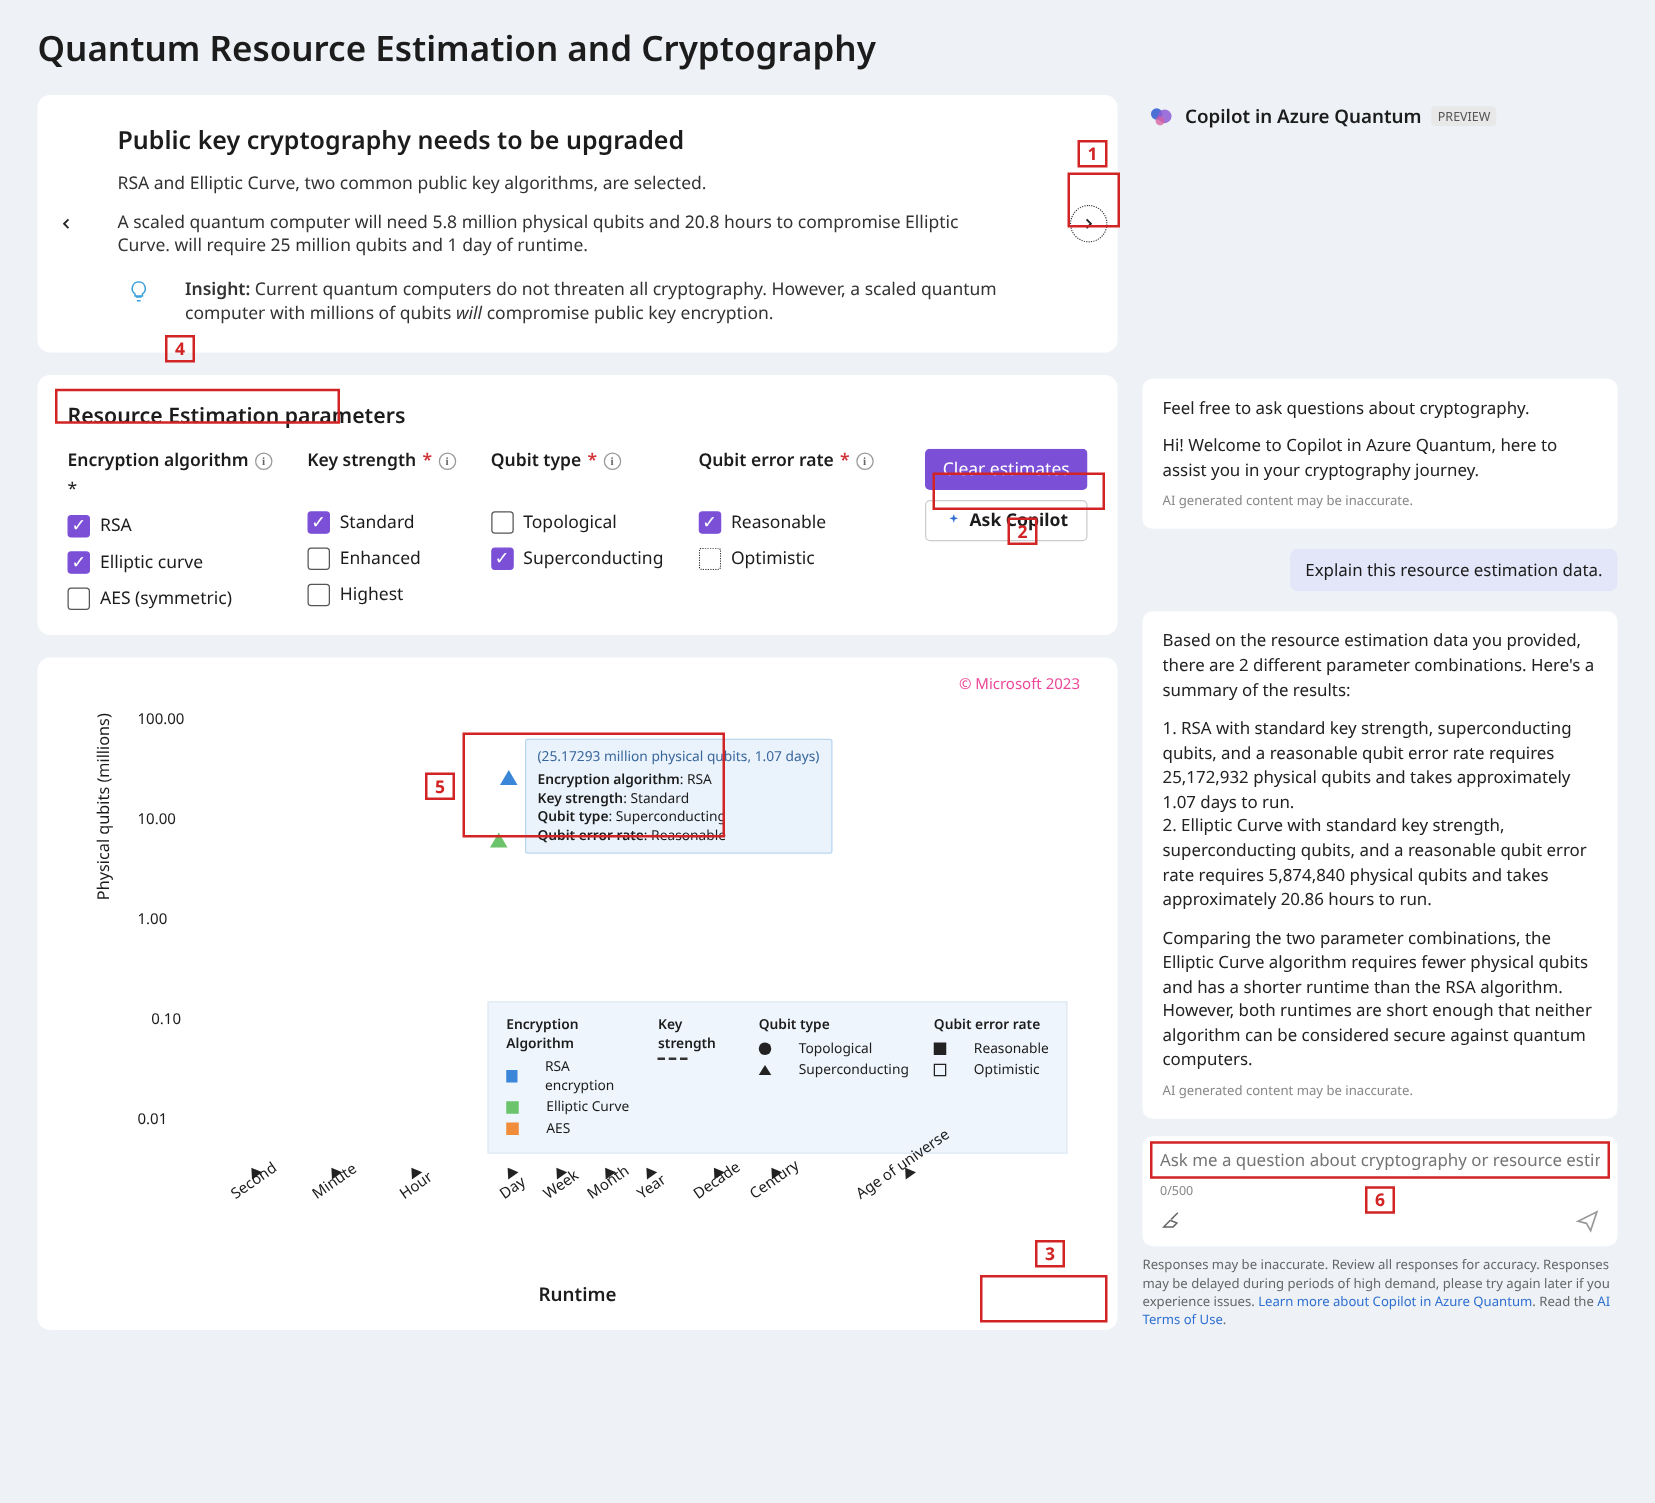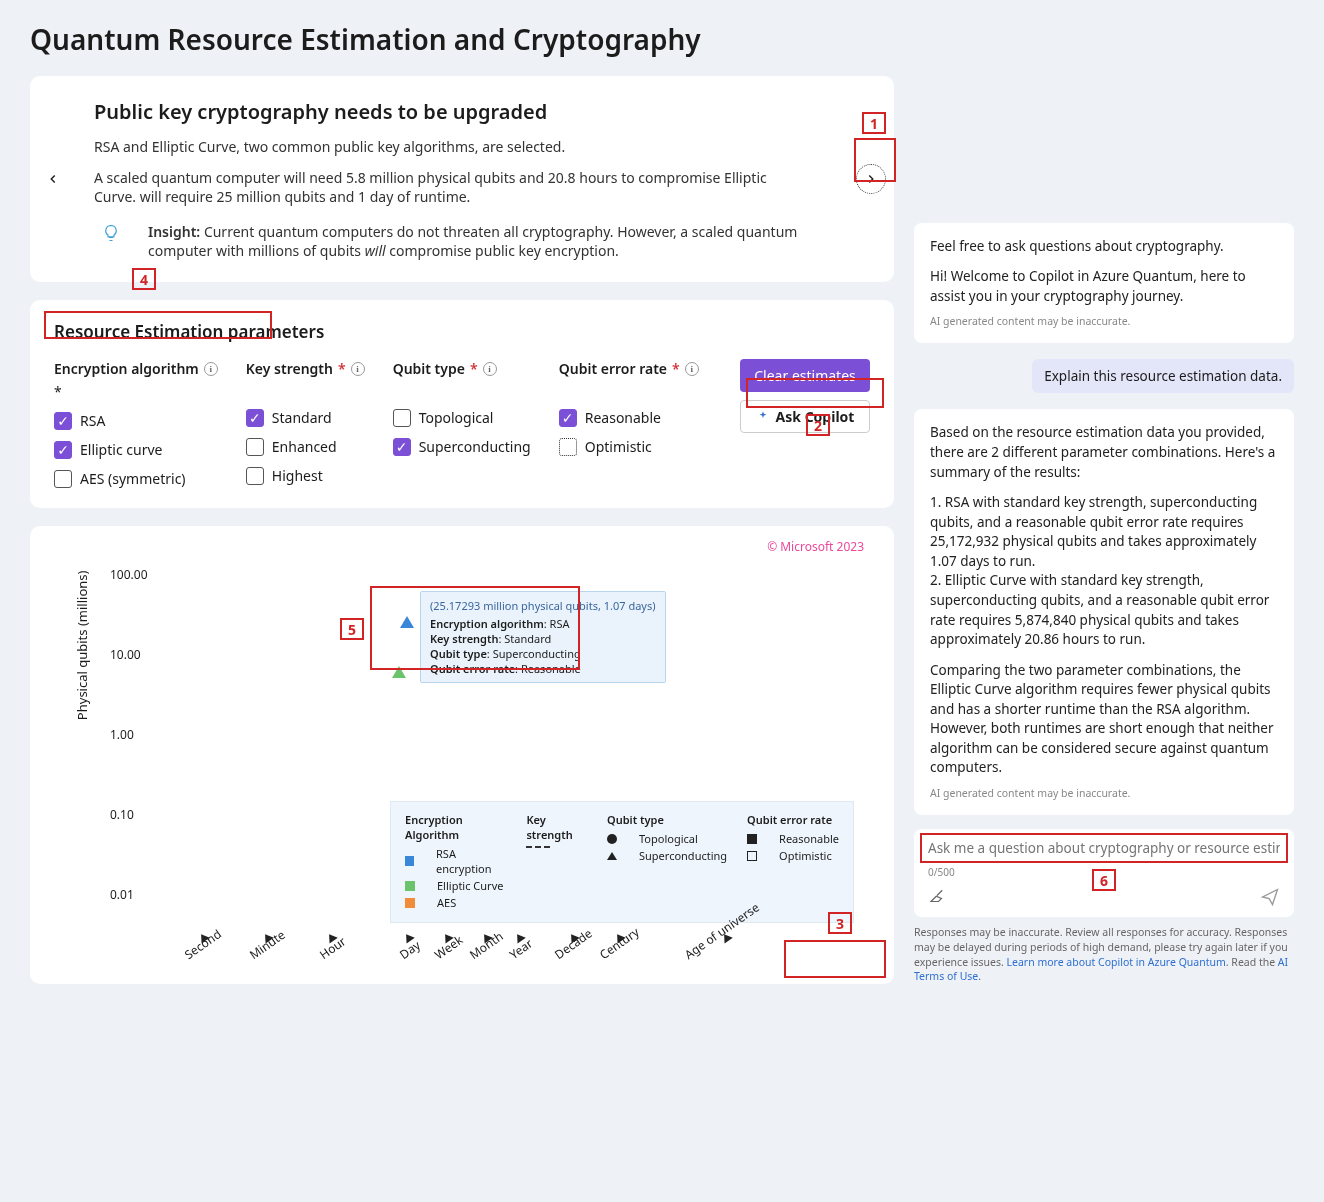--- a/index.html
+++ b/index.html
@@ -207,21 +207,21 @@
     </div>
 
     <div class="card chart-card relcard">
       <div class="copyright">© Microsoft 2023</div>
 
       <div class="chart-area">
         <div class="ylabel">Physical qubits (millions)</div>
         <div class="ytick" style="top:20px;">100.00</div>
         <div class="ytick" style="top:100px;">10.00</div>
         <div class="ytick" style="top:180px;">1.00</div>
-        <div class="ytick" style="top:260px;">0.10</div>
+        <div class="ytick" style="top:260px;margin-left:11px;">0.10</div>
         <div class="ytick" style="top:340px;">0.01</div>
 
         <div class="tri-marker" style="top:70px; left:310px;"></div>
         <div class="tri-marker green" style="top:120px; left:302px;"></div>
 
         <div class="tooltip" style="top:45px; left:330px;">
           <div class="tt-title">(25.17293 million physical qubits, 1.07 days)</div>
           <div><b>Encryption algorithm</b>: <span>RSA</span></div>
           <div><b>Key strength</b>: <span>Standard</span></div>
           <div><b>Qubit type</b>: <span>Superconducting</span></div>
@@ -309,31 +309,41 @@
         <div class="xtick-wrap" style="left:510px;">
             <span class="tri"></span>
             <span>Century</span>
           </div>
         <div class="xtick-wrap" style="left:595px;">
             <span class="tri"></span>
             <span>Age of universe</span>
           </div>
       </div>
 
+      <div class="xlabel">Runtime</div>
 
 
       <div class="annot" style="top:60px; left:340px; width:210px; height:84px;"></div>
       <div class="annot-num" style="top:92px; left:310px;">5</div>
       <div class="annot" style="bottom:6px; right:8px; width:102px; height:38px;"></div>
       <div class="annot-num" style="bottom:50px; right:42px;">3</div>
     </div>
 
   </div>
 
   <div class="side-col">
+    <div class="copilot-head">
+      <svg class="copilot-logo" viewBox="0 0 24 24">
+          <circle cx="8" cy="10" r="5" fill="#4c6fd6"></circle>
+          <circle cx="15" cy="12" r="6" fill="#8e5dd6" opacity="0.85"></circle>
+          <circle cx="11" cy="16" r="4" fill="#d65da0" opacity="0.75"></circle>
+        </svg>
+      <span>Copilot in Azure Quantum</span>
+      <span class="preview-badge">PREVIEW</span>
+    </div>
 
     <div style="flex:1;"></div>
 
     <div class="chat-scroll">
       <div class="chat-bubble">
         <p>Feel free to ask questions about cryptography.</p>
         <p>Hi! Welcome to Copilot in Azure Quantum, here to assist you in your cryptography journey.</p>
         <div class="disclaim">AI generated content may be inaccurate.</div>
       </div>
       <div class="user-chip">Explain this resource estimation data.</div>

